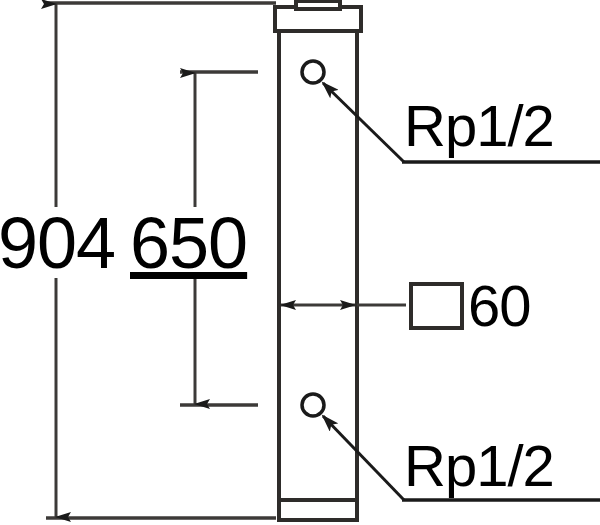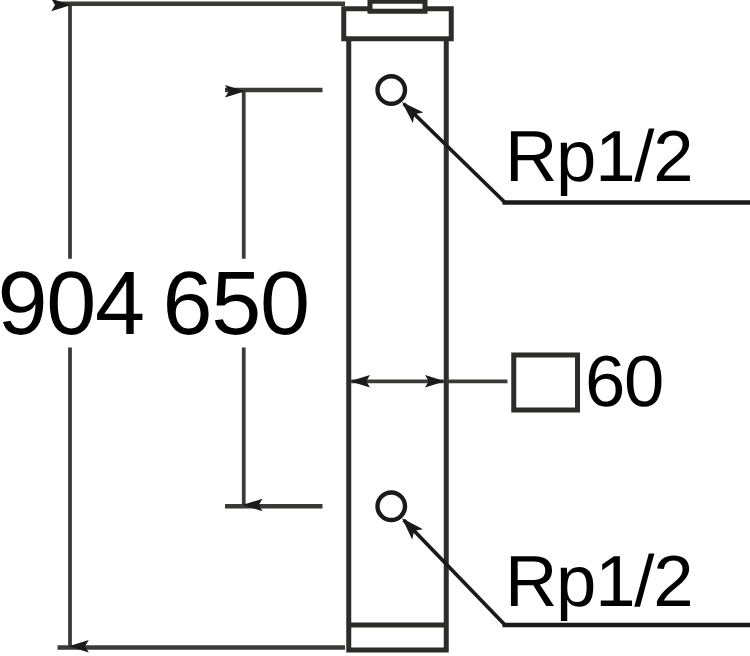--- a/index.html
+++ b/index.html
@@ -37,20 +37,21 @@
     left: -2px;
     top: 207px;
     font-size: 72px;
     letter-spacing: -1px;
   }
   #dim-650-text {
     left: 130px;
     top: 207px;
     font-size: 72px;
     letter-spacing: -1px;
+    text-decoration: underline;
   }
   #label-rp-top-text {
     left: 404px;
     top: 97px;
     font-size: 58px;
     letter-spacing: -1px;
   }
   #label-rp-bottom-text {
     left: 404px;
     top: 437px;

